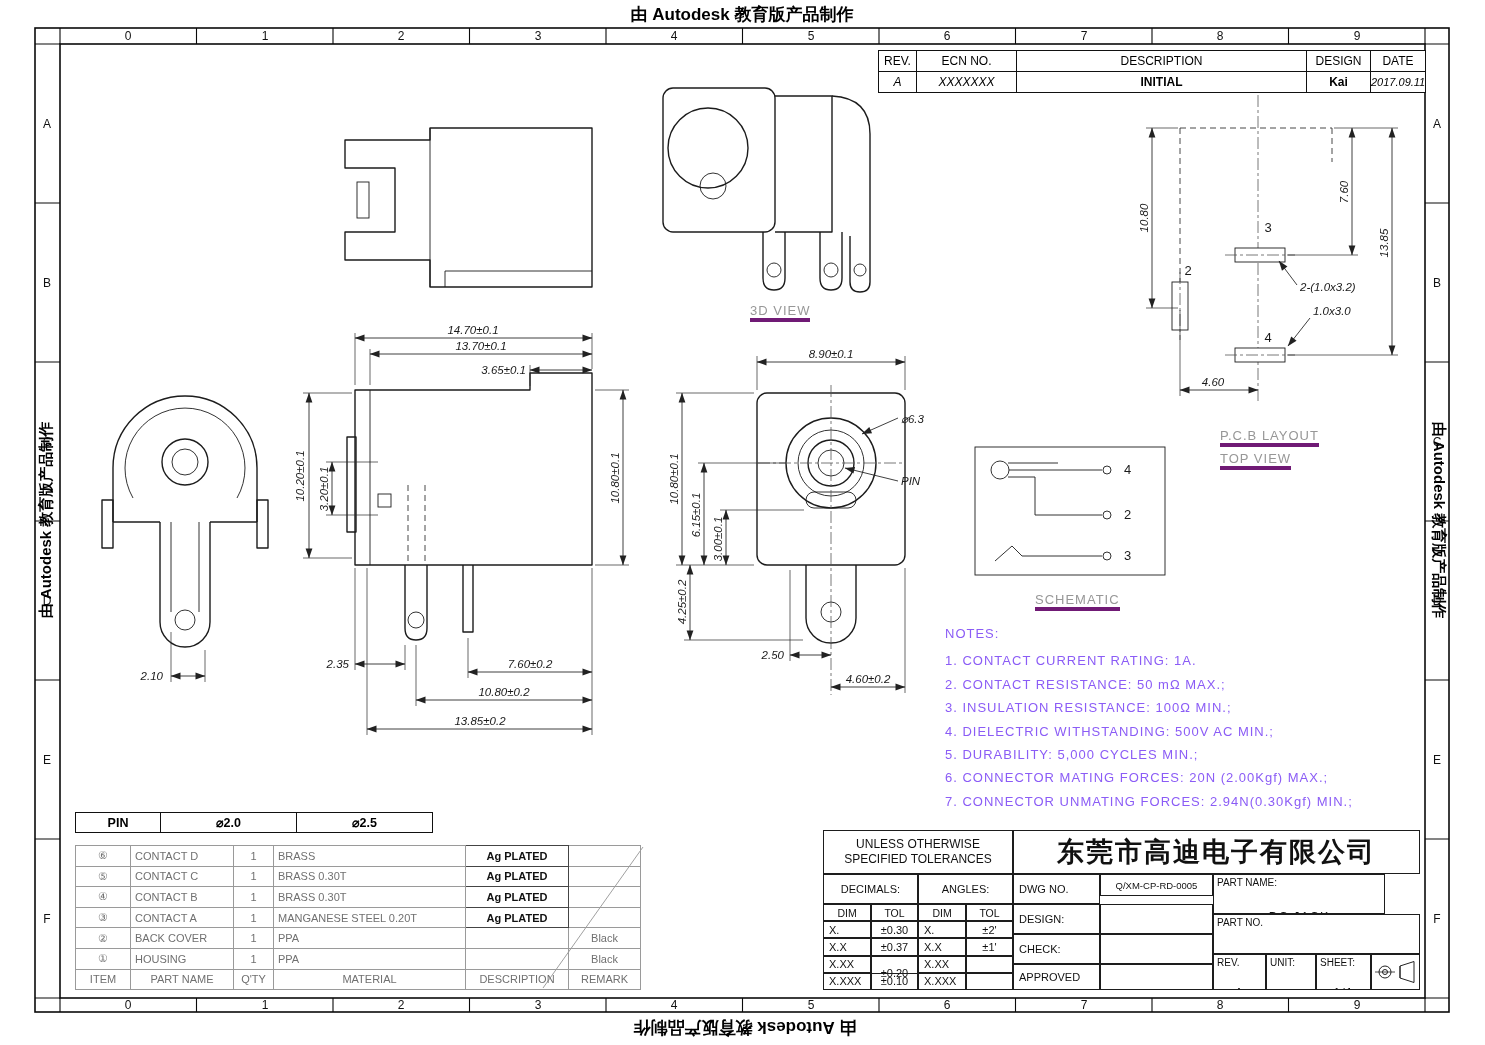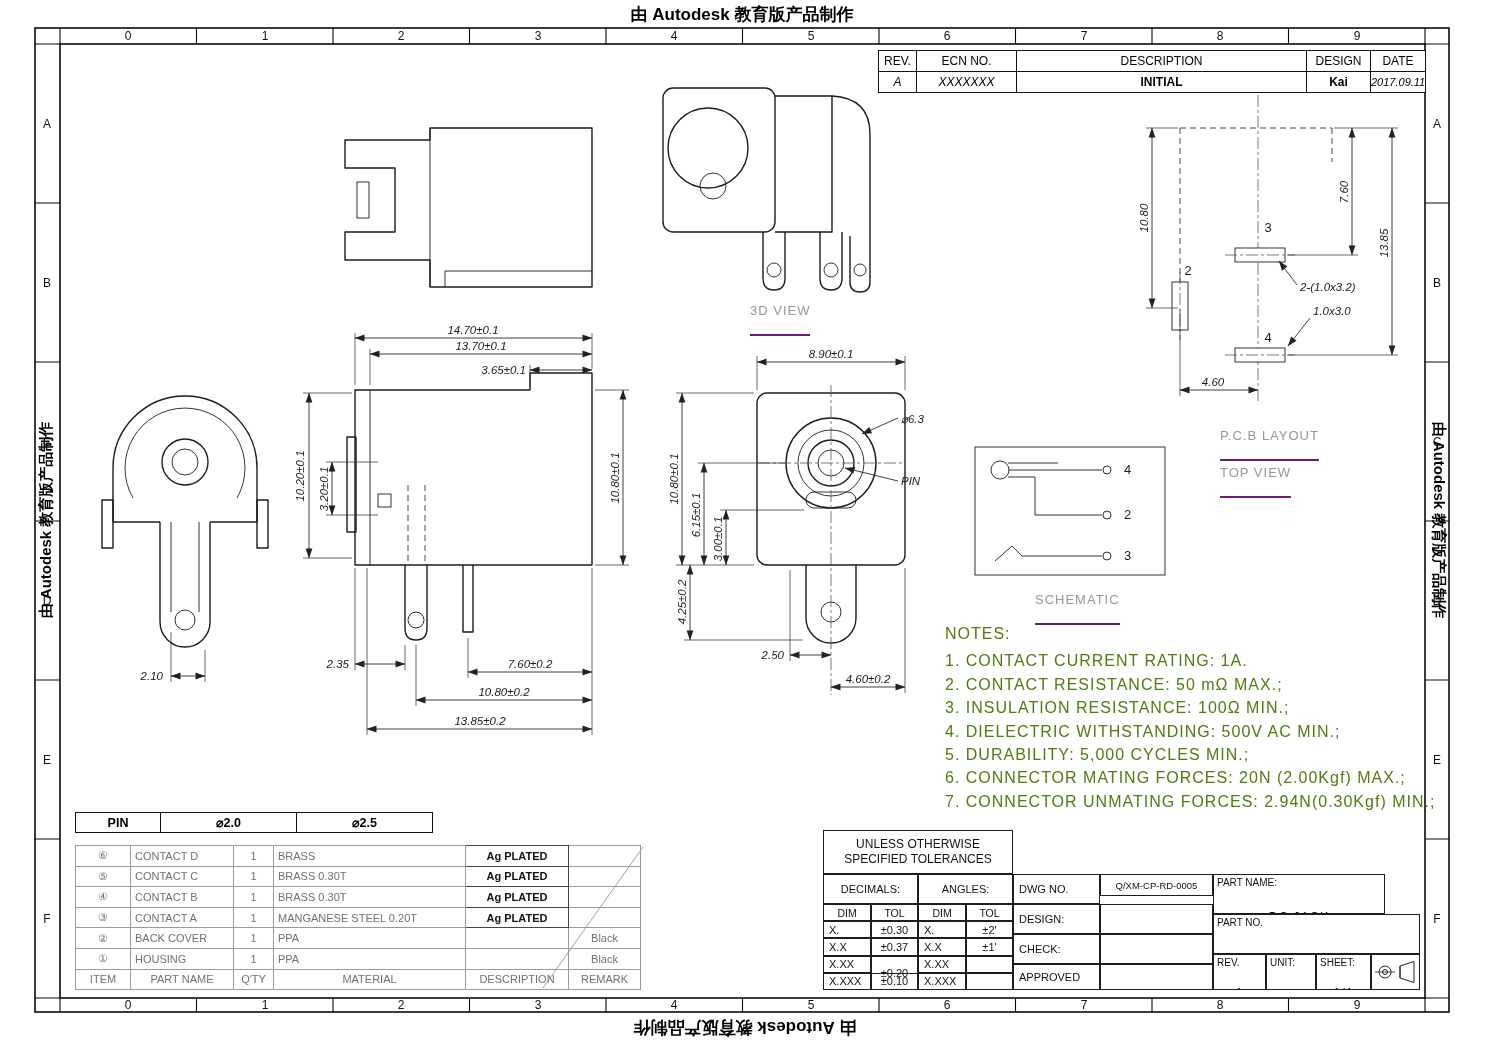--- a/index.html
+++ b/index.html
@@ -26,24 +26,24 @@
   .wmwrap{width:0;height:0;}
   .wm{display:inline-block;white-space:nowrap;font-weight:bold;font-size:17px;color:#000;}
   .wm.side{font-size:15px;}
   .r180{transform:translate(-50%,-50%) rotate(180deg);}
   .r90{transform:translate(-50%,-50%) rotate(90deg);}
   .rm90{transform:translate(-50%,-50%) rotate(-90deg);}
   .r0{transform:translate(-50%,-50%);}
 
   
   .vlabel{color:#979797;font-size:13px;letter-spacing:1px;white-space:nowrap;}
-  .vlabel span{display:inline-block;border-bottom:2px solid #701a75;padding-bottom:16px;}
-
-  
-  .notes{color:#4d7c0f;font-size:16px;letter-spacing:1px;line-height:23.4px;white-space:nowrap;}
+  .vlabel span{display:inline-block;border-bottom:4px solid #701a75;padding-bottom:0;}
+
+  
+  .notes{color:#8b5cf6;font-size:13px;letter-spacing:1px;line-height:23.4px;white-space:nowrap;}
   .notes .nt{margin-bottom:4px;}
 
   
   .revtbl{border-collapse:collapse;table-layout:fixed;background:#fff;}
   .revtbl td{border:1.4px solid #111;font-size:12px;text-align:center;padding:0;height:20px;overflow:hidden;white-space:nowrap;}
   .revtbl .it{font-style:italic;}
   .revtbl .bd{font-weight:bold;}
 
   
   .pintbl{border-collapse:collapse;table-layout:fixed;background:transparent;}
@@ -451,20 +451,23 @@
     <div class="cell lc smallval" style="left:0;top:125.5px;width:48px;height:17.25px">X.XX</div>
     <div class="cell cc smallval" style="left:48px;top:125.5px;width:47px;height:34px">±0.20</div>
     <div class="cell lc smallval" style="left:95px;top:125.5px;width:48px;height:17.25px">X.XX</div>
     <div class="cell cc smallval" style="left:143px;top:125.5px;width:47px;height:17.25px"></div>
 
     <div class="cell lc smallval" style="left:0;top:142.75px;width:48px;height:17.25px">X.XXX</div>
     <div class="cell cc smallval" style="left:48px;top:142.75px;width:47px;height:17.25px">±0.10</div>
     <div class="cell lc smallval" style="left:95px;top:142.75px;width:48px;height:17.25px">X.XXX</div>
     <div class="cell cc smallval" style="left:143px;top:142.75px;width:47px;height:17.25px"></div>
 
+    <div class="cell cc" style="left:190px;top:0;width:407px;height:44px">
+      <span class="company">东莞市高迪电子有限公司</span>
+    </div>
 
     <div class="cell lc" style="left:190px;top:44px;width:87px;height:30px">DWG  NO.</div>
     <div class="cell cc" style="left:277px;top:44px;width:113px;height:22px;font-size:9.5px">Q/XM-CP-RD-0005</div>
     <div class="cell lc" style="left:190px;top:74px;width:87px;height:30px">DESIGN:</div>
     <div class="cell" style="left:277px;top:74px;width:113px;height:30px"></div>
     <div class="cell lc" style="left:190px;top:104px;width:87px;height:30px">CHECK:</div>
     <div class="cell" style="left:277px;top:104px;width:113px;height:30px"></div>
     <div class="cell lc" style="left:190px;top:134px;width:87px;height:26px">APPROVED</div>
     <div class="cell" style="left:277px;top:134px;width:113px;height:26px"></div>
 

